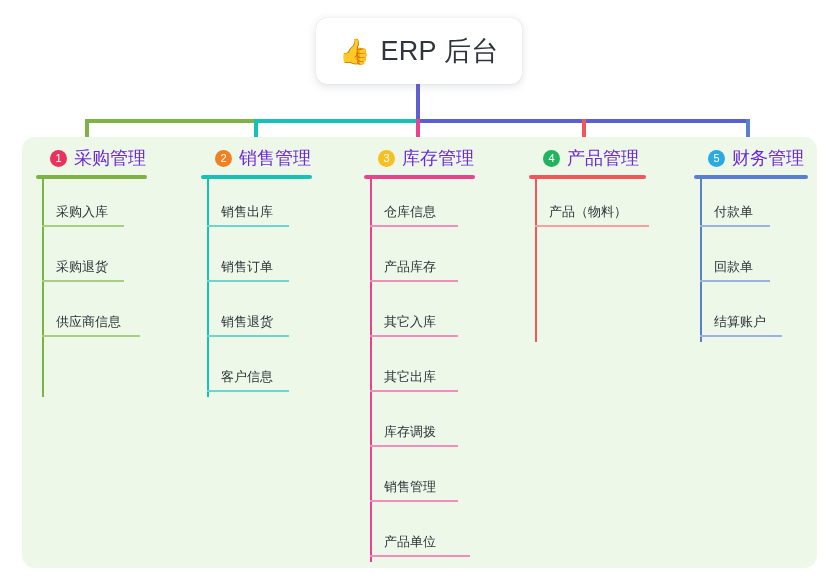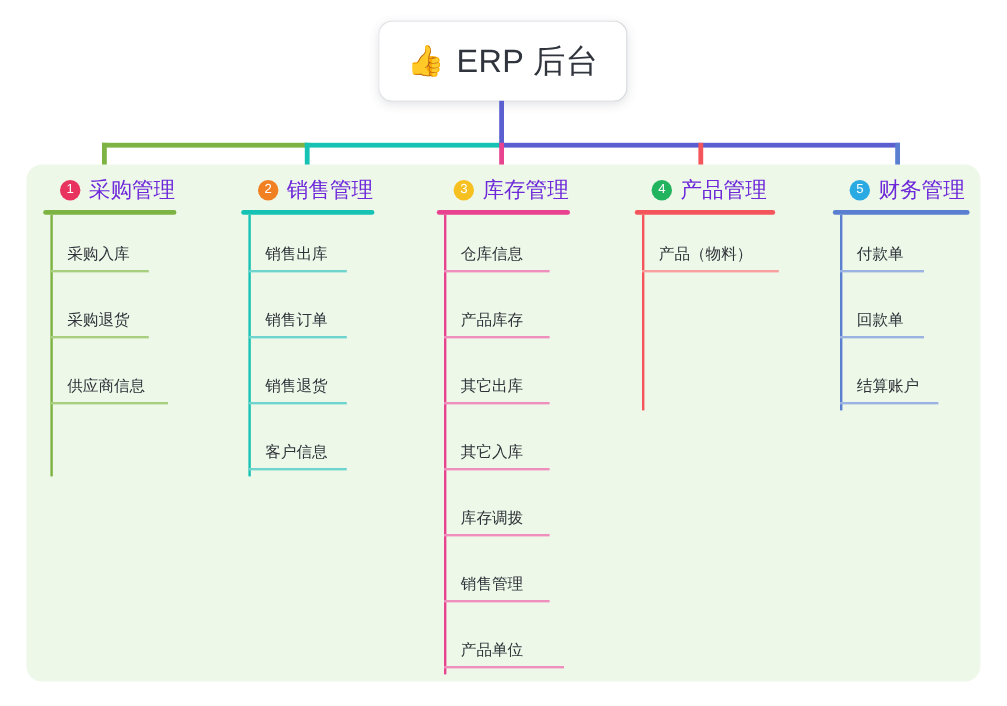--- a/index.html
+++ b/index.html
@@ -244,25 +244,25 @@
         <div class="trunk" style="background: rgb(232, 67, 143); height: 383px;"></div>
         <div class="sub-item">
           <span class="sub-label">仓库信息</span>
           <div class="sub-rule" style="background: rgb(239, 143, 190); width: 88px;"></div>
         </div>
         <div class="sub-item">
           <span class="sub-label">产品库存</span>
           <div class="sub-rule" style="background: rgb(239, 143, 190); width: 88px;"></div>
         </div>
         <div class="sub-item">
+          <span class="sub-label">其它入库</span>
+          <div class="sub-rule" style="background: rgb(239, 143, 190); width: 88px;"></div>
+        </div>
+        <div class="sub-item">
           <span class="sub-label">其它出库</span>
-          <div class="sub-rule" style="background: rgb(239, 143, 190); width: 88px;"></div>
-        </div>
-        <div class="sub-item">
-          <span class="sub-label">其它入库</span>
           <div class="sub-rule" style="background: rgb(239, 143, 190); width: 88px;"></div>
         </div>
         <div class="sub-item">
           <span class="sub-label">库存调拨</span>
           <div class="sub-rule" style="background: rgb(239, 143, 190); width: 88px;"></div>
         </div>
         <div class="sub-item">
           <span class="sub-label">销售管理</span>
           <div class="sub-rule" style="background: rgb(239, 143, 190); width: 88px;"></div>
         </div>

